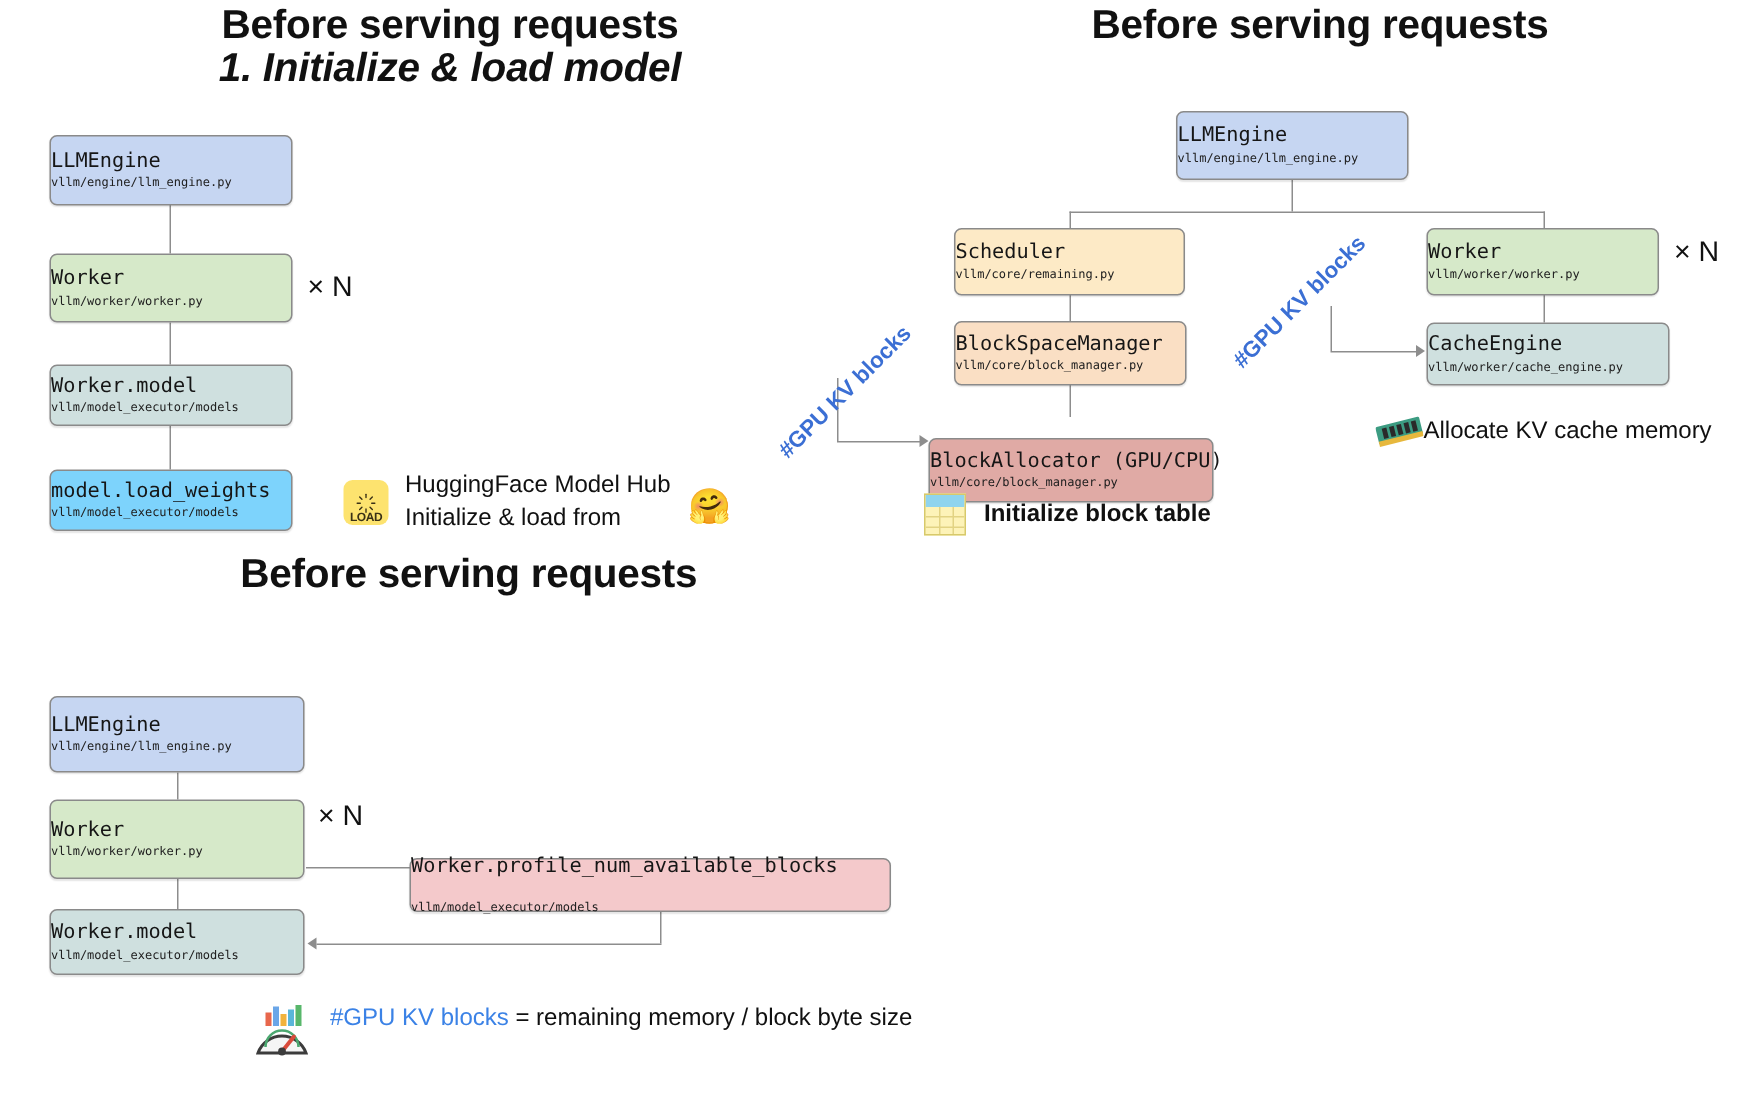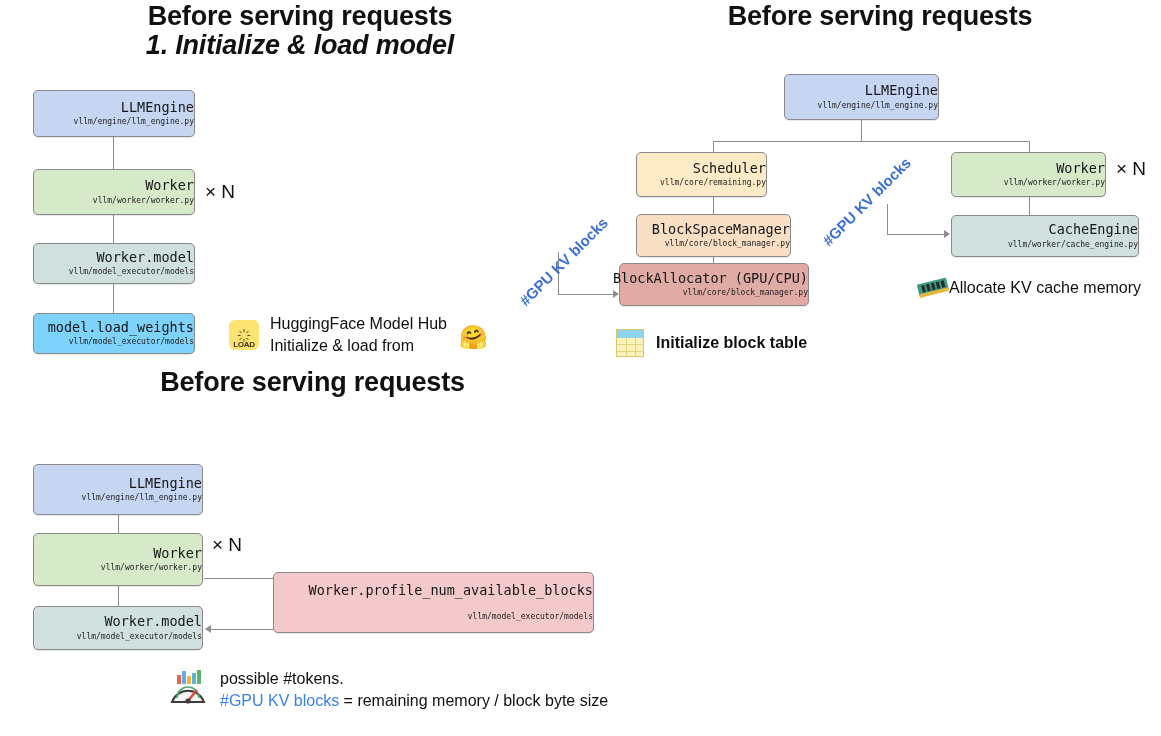--- a/index.html
+++ b/index.html
@@ -36,21 +36,21 @@
   }
 
   
   .node {
     position: absolute;
     box-sizing: border-box;
     border-radius: 5px;
     border: 1px solid #8a8a8a;
     display: flex;
     flex-direction: column;
-    align-items: flex-end;
+    align-items: flex-start;
     justify-content: center;
     box-shadow: 0 1px 1px rgba(0,0,0,0.10);
     z-index: 3;
   }
   .node .nm {
     font-family: "DejaVu Sans Mono", "Liberation Mono", monospace;
     font-size: 13.5px;
     line-height: 1.15;
     white-space: nowrap;
     color: #161616;
@@ -263,21 +263,21 @@
   <div class="node" style="left:33px; top:533px; width:170px; height:53px; background:#d6e9c9;">
     <div class="nm">Worker</div>
     <div class="pth">vllm/worker/worker.py</div>
   </div>
 
   <div class="node" style="left:33px; top:606px; width:170px; height:44px; background:#cfe0df;">
     <div class="nm">Worker.model</div>
     <div class="pth">vllm/model_executor/models</div>
   </div>
 
-  <div class="node" style="left:273px; top:572px; width:321px; height:61px; background:#f4c9cb;gap:12px;">
+  <div class="node" style="left:273px; top:572px; width:321px; height:36px; background:#f4c9cb;gap:12px;">
     <div class="nm">Worker.profile_num_available_blocks</div>
     <div class="pth">vllm/model_executor/models</div>
   </div>
 
   <div class="mult" style="left:212px; top:534px;">× N</div>
 
   <div class="legend" style="left:168px; top:668px;">
     <div class="icon-gauge">
       <svg viewBox="0 0 40 40" width="40" height="40" aria-hidden="true">
         <rect x="9" y="7" width="4" height="9" fill="#e8674c"></rect>
@@ -285,21 +285,20 @@
         <rect x="19" y="8" width="4" height="8" fill="#f2b33d"></rect>
         <rect x="24" y="5" width="4" height="11" fill="#5ab6d9"></rect>
         <rect x="29" y="2" width="4" height="14" fill="#58b76b"></rect>
         <path d="M4 34 A17 17 0 0 1 36 34 Z" fill="#f5f5f5" stroke="#3c3c3c" stroke-width="2"></path>
         <path d="M9 30 A11 11 0 0 1 31 30" fill="none" stroke="#4ca870" stroke-width="1.7"></path>
         <line x1="20" y1="33" x2="28" y2="23" stroke="#d94b3b" stroke-width="2.6" stroke-linecap="round"></line>
         <circle cx="20" cy="33" r="2.6" fill="#3c3c3c"></circle>
       </svg>
     </div>
     <div style="margin-left:12px;">
-      <div class="lg-text big">possible #tokens.</div>
       <div class="lg-text big"><span class="blue-inline">#GPU KV blocks</span><span> = remaining memory / block byte size</span></div>
     </div>
   </div>
 </div>
 
 <div class="panel">
 
   <div class="title-block" style="left:600px; top:2px; width:560px;">
     <div class="title-line1">Before serving requests</div>
   </div>
@@ -319,41 +318,41 @@
 
   <div class="conn v" style="left:887px; top:204px; height:30px;"></div>
   <div class="conn h" style="left:887px; top:234px; width:58px;"></div>
   <div class="arrow-head right" style="left:944px; top:230px;"></div>
 
   <div class="node" style="left:784px; top:74px; width:155px; height:46px; background:#c6d6f2;">
     <div class="nm">LLMEngine</div>
     <div class="pth">vllm/engine/llm_engine.py</div>
   </div>
 
-  <div class="node" style="left:636px; top:152px; width:131px; height:45px; background:#fdeac6;">
+  <div class="node" style="left:636px; top:152px; width:154px; height:45px; background:#fdeac6;">
     <div class="nm">Scheduler</div>
     <div class="pth">vllm/core/remaining.py</div>
   </div>
 
   <div class="node" style="left:636px; top:214px; width:155px; height:43px; background:#fadfc4;">
     <div class="nm">BlockSpaceManager</div>
     <div class="pth">vllm/core/block_manager.py</div>
   </div>
 
-  <div class="node" style="left:619px; top:263px; width:190px; height:43px; background:#e0aaa5;">
+  <div class="node" style="left:619px; top:292px; width:190px; height:43px; background:#e0aaa5;">
     <div class="nm">BlockAllocator (GPU/CPU)</div>
     <div class="pth">vllm/core/block_manager.py</div>
   </div>
 
   <div class="node" style="left:951px; top:152px; width:155px; height:45px; background:#d6e9c9;">
     <div class="nm">Worker</div>
     <div class="pth">vllm/worker/worker.py</div>
   </div>
 
-  <div class="node" style="left:951px; top:215px; width:188px; height:42px; background:#cfe0df;">
+  <div class="node" style="left:951px; top:215px; width:162px; height:42px; background:#cfe0df;">
     <div class="nm">CacheEngine</div>
     <div class="pth">vllm/worker/cache_engine.py</div>
   </div>
 
   <div class="mult" style="left:1116px; top:158px;">× N</div>
 
   <div class="kv-label" style="left:528px; top:292px;">#GPU KV blocks</div>
   <div class="kv-label" style="left:831px; top:232px;">#GPU KV blocks</div>
 
   <div class="legend" style="left:616px; top:329px; align-items:center;">

